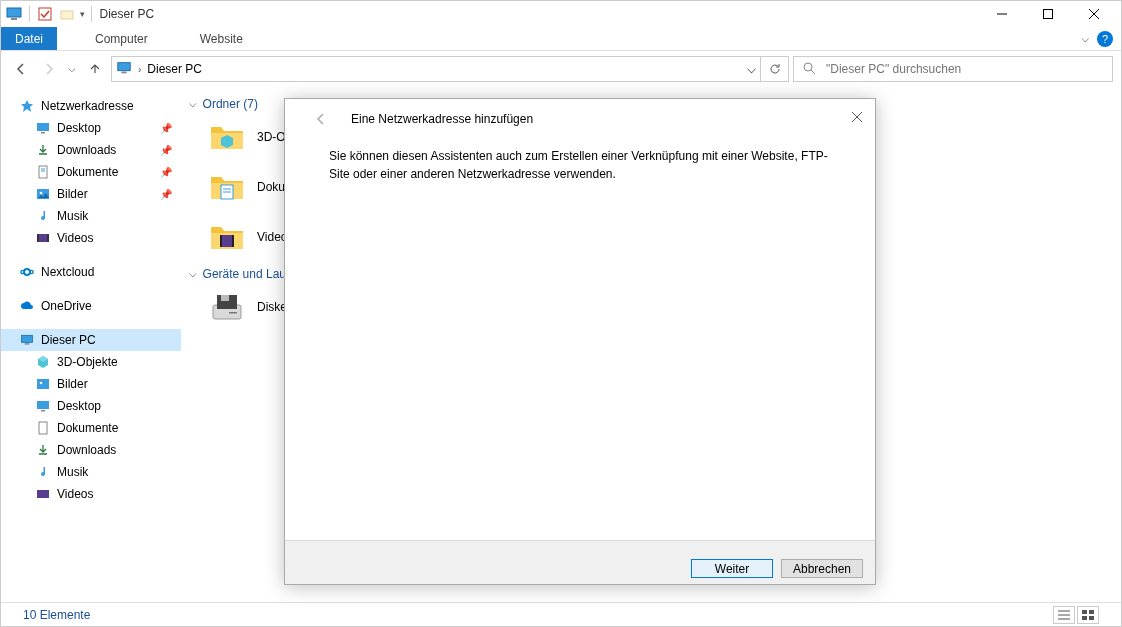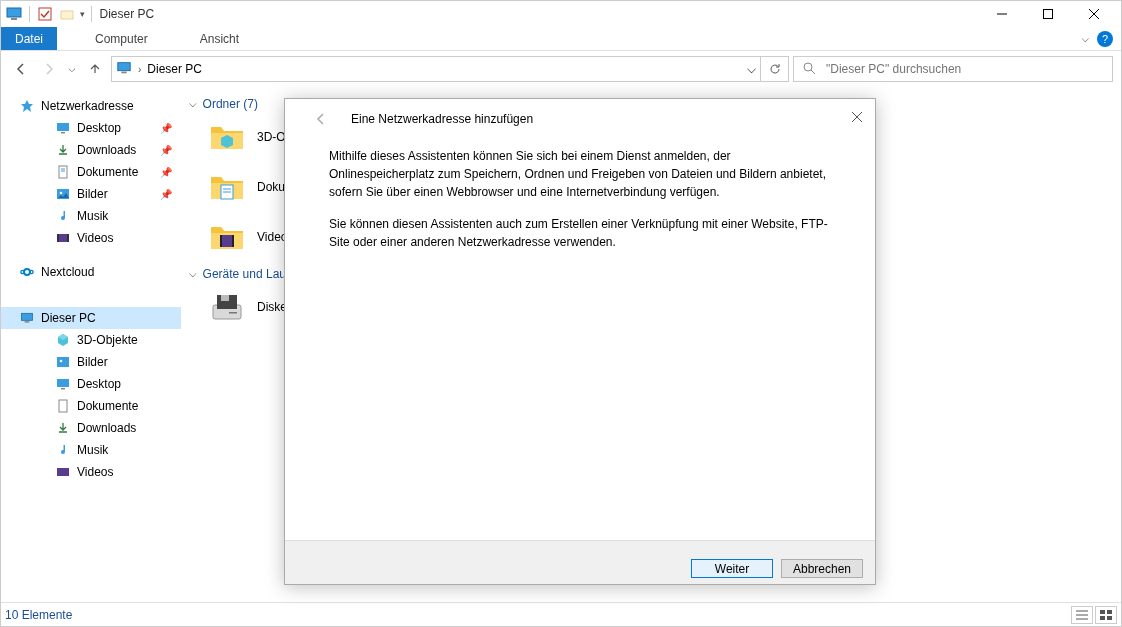--- a/index.html
+++ b/index.html
@@ -29,36 +29,36 @@
   .nav-btn.disabled { color:#ccc; }
   .addressbar { flex:1; height:26px; border:1px solid #ccc; display:flex; align-items:center; padding:0 4px; gap:6px; }
   .refresh-box { width:28px; height:26px; border:1px solid #ccc; border-left:none; display:flex; align-items:center; justify-content:center; }
   .searchbox { width:320px; height:26px; border:1px solid #ccc; display:flex; align-items:center; gap:8px; padding:0 8px; color:#888; }
   .searchbox input { border:none; outline:none; flex:1; color:#888; font-size:12px; }
   
   
   .main { display:flex; height:515px; }
   .sidebar { width:180px; border-right:0; padding:8px 0; overflow:hidden; }
   .tree-item { height:22px; display:flex; align-items:center; gap:6px; padding-left:18px; cursor:default; }
-  .tree-item.child { padding-left:54px; }
+  .tree-item.child { padding-left:34px; }
   .tree-item .icon { width:16px; height:16px; display:flex; align-items:center; justify-content:center; font-size:13px; }
   .tree-item.selected { background:#cce8ff; }
   .tree-gap { height:12px; }
   .pin { margin-left:auto; margin-right:8px; color:#888; font-size:10px; }
   
   .content { flex:1; padding:4px 8px; position:relative; }
   .group-header { display:flex; align-items:center; gap:6px; color:#1a4e93; font-size:12px; margin:6px 0; }
   .group-header .chev { color:#555; font-size:10px; }
   .folder-tile { display:flex; align-items:center; gap:10px; width:220px; }
   .folder-icon-big { width:40px; height:40px; display:flex; align-items:center; justify-content:center; font-size:30px; }
   .drive-icon { width:40px; height:40px; display:flex; align-items:center; justify-content:center; }
   .folder-name { font-size:12px; }
   
   
-  .statusbar { position:absolute; bottom:0; left:0; right:0; height:24px; border-top:1px solid #e0e0e0; display:flex; align-items:center; padding:0 4px; color:#1a4e93; }
+  .statusbar { position:absolute; bottom:0; left:0; right:0; height:24px; border-top:1px solid #e0e0e0; display:flex; align-items:center; padding:0 22px; color:#1a4e93; }
   .view-btns { margin-left:auto; display:flex; gap:2px; }
   .view-btn { width:22px; height:18px; border:1px solid #ccc; display:flex; align-items:center; justify-content:center; font-size:10px; }
   
   
   .dialog { position:absolute; left:283px; top:97px; width:592px; height:487px; background:#fff; border:1px solid #aaa; box-shadow:0 2px 18px rgba(0,0,0,0.25); display:flex; flex-direction:column; }
   .dialog-header { height:40px; display:flex; align-items:center; padding:0 24px; position:relative; }
   .dlg-back { width:24px; height:24px; display:flex; align-items:center; justify-content:center; color:#888; }
   .dlg-title { margin-left:18px; font-size:12px; }
   .dlg-close { position:absolute; right:8px; top:8px; width:20px; height:20px; display:flex; align-items:center; justify-content:center; color:#555; }
   .dialog-body { flex:1; padding:8px 44px 12px 44px; }
@@ -116,21 +116,21 @@
             <line x1="0" y1="0" x2="10" y2="10" stroke="#000"></line>
             <line x1="10" y1="0" x2="0" y2="10" stroke="#000"></line>
           </svg>
         </div>
     </div>
   </div>
 
   <div class="ribbon-tabs">
     <div class="ribbon-tab file">Datei</div>
     <div class="ribbon-tab normal">Computer</div>
-    <div class="ribbon-tab normal">Ansicht</div>
+    <div class="ribbon-tab normal">Website</div>
     <div class="ribbon-right">
       <span class="glyph" style="color:#555;font-size:10px">⌵</span>
       <span class="help-badge">?</span>
     </div>
   </div>
 
   <div class="navbar">
     <div class="nav-btn">
         <svg width="16" height="16">
           <path d="M10 3 L5 8 L10 13" fill="none" stroke="#555" stroke-width="1.5"></path>
@@ -249,20 +249,28 @@
           <span class="icon">
             <svg width="14" height="14" viewBox="0 0 14 14">
               <circle cx="7" cy="7" r="3" fill="none" stroke="#0082c9" stroke-width="2"></circle>
               <circle cx="2.5" cy="7" r="1.6" fill="none" stroke="#0082c9" stroke-width="1.4"></circle>
               <circle cx="11.5" cy="7" r="1.6" fill="none" stroke="#0082c9" stroke-width="1.4"></circle>
             </svg>
           </span>
           <span>Nextcloud</span>
         </div>
       <div class="tree-gap"></div>
+      <div class="tree-item">
+          <span class="icon">
+            <svg width="14" height="14" viewBox="0 0 14 14">
+              <path d="M4 10a3 3 0 0 1 0-6 4 4 0 0 1 7 2 2 2 0 0 1 0 4z" fill="#0078d7"></path>
+            </svg>
+          </span>
+          <span>OneDrive</span>
+        </div>
       <div class="tree-gap"></div>
       <div class="tree-item selected">
           <span class="icon">
             <svg width="14" height="14" viewBox="0 0 18 18">
               <rect x="2" y="3" width="14" height="9" fill="#3a9de0" stroke="#1a6aa8"></rect>
               <rect x="6" y="13" width="6" height="2" fill="#888"></rect>
             </svg>
           </span>
           <span>Dieser PC</span>
         </div>
@@ -416,21 +424,20 @@
         </div>
       <span class="dlg-title">Eine Netzwerkadresse hinzufügen</span>
       <div class="dlg-close">
           <svg width="10" height="10">
             <line x1="0" y1="0" x2="10" y2="10" stroke="#555"></line>
             <line x1="10" y1="0" x2="0" y2="10" stroke="#555"></line>
           </svg>
         </div>
     </div>
     <div class="dialog-body">
-      <div class="dlg-p">Mithilfe dieses Assistenten können Sie sich bei einem Dienst anmelden, der Onlinespeicherplatz zum Speichern, Ordnen und Freigeben von Dateien und Bildern anbietet, sofern Sie über einen Webbrowser und eine Internetverbindung verfügen.</div>
       <div class="dlg-p">Sie können diesen Assistenten auch zum Erstellen einer Verknüpfung mit einer Website, FTP-Site oder einer anderen Netzwerkadresse verwenden.</div>
     </div>
     <div class="dialog-footer">
       <div class="btn primary">Weiter</div>
       <div class="btn">Abbrechen</div>
     </div>
   </div>
 
 </div>
 

